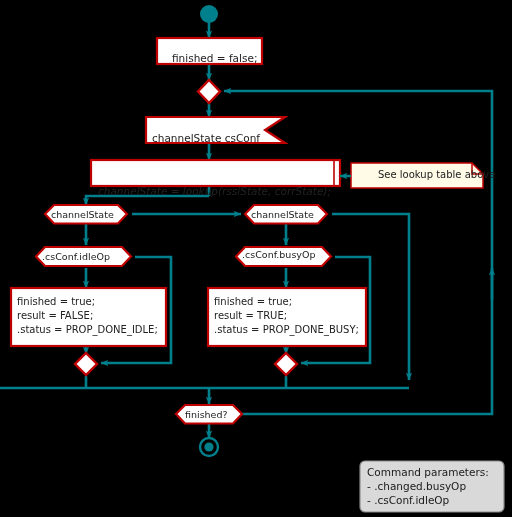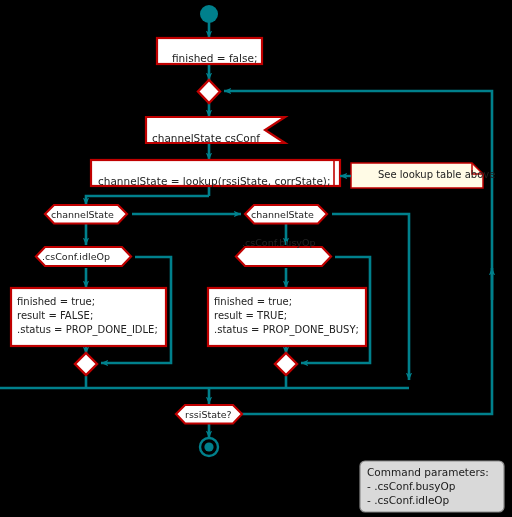--- a/index.html
+++ b/index.html
@@ -143,37 +143,37 @@
     <path d="M351,176 L340,176" stroke="#00808c" stroke-width="2.4" fill="none" marker-end="url(#arrow)"></path>
 
     <rect x="360" y="461" width="144" height="51" rx="5" ry="5" fill="#d9d9d9" stroke="#8a8a8a" stroke-width="1.2"></rect>
   </g>
 </svg>
 
 <div class="lbl single-text" style="left:172px; top:44px;">finished = false;</div>
 
 <div class="lbl single-text" style="left:152px; top:124px;">channelState csConf</div>
 
-<div class="lbl single-text" style="left:98px; top:167px;">channelState = lookup(rssiState, corrState);</div>
+<div class="lbl single-text" style="left:98px; top:177px;font-style:italic;">channelState = lookup(rssiState, corrState);</div>
 
 <div class="lbl hex-text" style="left:51px; top:209px;">channelState</div>
 
 <div class="lbl hex-text" style="left:251px; top:209px;">channelState</div>
 
 <div class="lbl hex-text" style="left:42px; top:251px;">.csConf.idleOp</div>
 
-<div class="lbl hex-text" style="left:242px; top:237px;">.csConf.busyOp</div>
+<div class="lbl hex-text" style="left:242px; top:249px;">.csConf.busyOp</div>
 
 <div class="lbl proc-text" style="left:17px; top:295px;">finished = true;</div>
 <div class="lbl proc-text" style="left:17px; top:309px;">result = FALSE;</div>
 <div class="lbl proc-text" style="left:17px; top:323px;">.status = PROP_DONE_IDLE;</div>
 
 <div class="lbl proc-text" style="left:214px; top:295px;">finished = true;</div>
 <div class="lbl proc-text" style="left:214px; top:309px;">result = TRUE;</div>
 <div class="lbl proc-text" style="left:214px; top:323px;">.status = PROP_DONE_BUSY;</div>
 
-<div class="lbl hex-text" style="left:185px; top:409px;">rssiState?</div>
+<div class="lbl hex-text" style="left:185px; top:409px;">finished?</div>
 
 <div class="lbl note-text" style="left:378px; top:169px;">See lookup table above</div>
 
 <div class="lbl legend-text" style="left:367px; top:465px;">Command parameters:</div>
-<div class="lbl legend-text" style="left:367px; top:479px;">- .csConf.busyOp</div>
+<div class="lbl legend-text" style="left:367px; top:479px;">- .changed.busyOp</div>
 <div class="lbl legend-text" style="left:367px; top:493px;">- .csConf.idleOp</div>
 
 </body></html>

